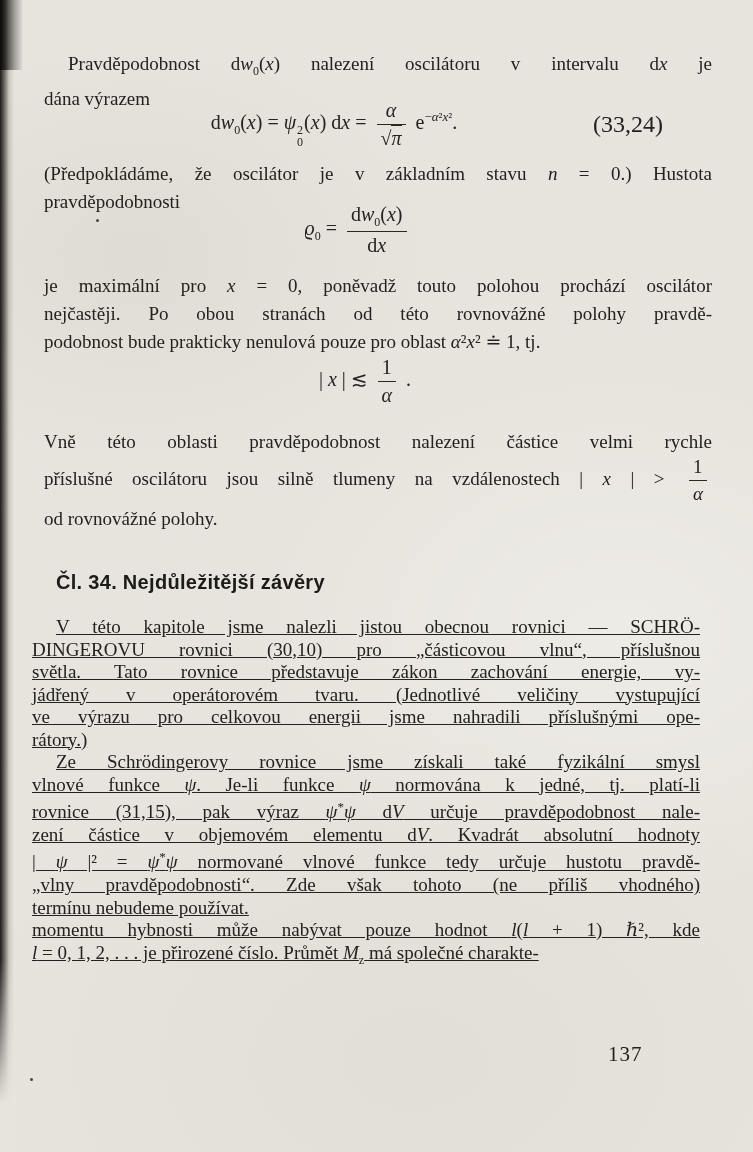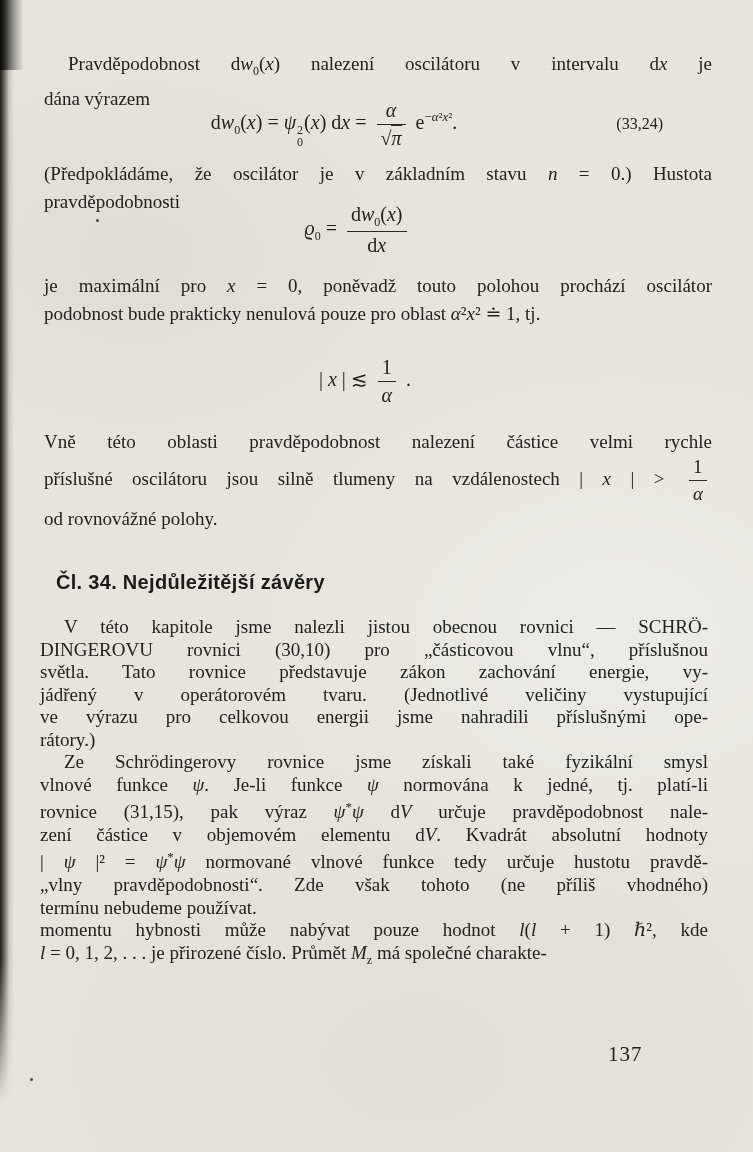--- a/index.html
+++ b/index.html
@@ -29,36 +29,36 @@
   .speck.s1{left:96px;top:219px;width:3px;height:3px;}
   .speck.s2{left:30px;top:1078px;width:3px;height:3px;}
 
   .para{position:absolute;left:44px;width:668px;font-size:19px;line-height:28px;}
   .line{text-align:justify;text-align-last:justify;}
   .line.end{text-align-last:left;}
   .line.ind{text-indent:24px;}
 
   .formula{position:absolute;left:44px;width:668px;display:flex;align-items:center;justify-content:center;font-size:20px;}
   .fbody{display:inline-block;white-space:nowrap;}
-  .eqno{position:absolute;right:49px;top:50%;transform:translateY(-50%);font-size:16px;}
+  .eqno{position:absolute;right:49px;top:50%;transform:translateY(-50%);font-size:24px;}
 
   .frac{display:inline-block;vertical-align:middle;text-align:center;margin:0 5px;line-height:1.15;}
   .frac .num{display:block;padding:0 4px 2px;}
   .frac .den{display:block;border-top:1.5px solid #2a281f;padding:2px 4px 0;}
   .ol{border-top:1.5px solid #2a281f;padding-top:1px;}
   sup{font-size:13px;}
   sub{font-size:12px;}
   .ss{display:inline-flex;flex-direction:column;align-items:flex-start;font-size:12px;line-height:1;vertical-align:-0.45em;margin:0 1px;}
 
   .heading{
     position:absolute;left:56px;top:571px;
     font-family:"Liberation Sans","DejaVu Sans",sans-serif;
     font-weight:bold;font-size:20px;letter-spacing:.3px;color:#1d1b18;
   }
-  .lower{position:absolute;left:40px;top:616px;width:668px;font-size:19px;line-height:22.5px;}
+  .lower{position:absolute;left:32px;top:616px;width:668px;font-size:19px;line-height:22.5px;text-decoration:underline;}
   .pageno{position:absolute;left:608px;top:1042px;font-size:21px;letter-spacing:1px;}
 </style>
 </head>
 <body>
 
 <div class="page">
   <div class="edge"></div>
   <div class="edge-top"></div>
   <div class="edge-fade"></div>
   <div class="speck s1"></div>
@@ -81,20 +81,21 @@
       <div class="line">(Předpokládáme, že oscilátor je v základním stavu <i>n</i> = 0.) Hustota</div>
       <div class="line end">pravděpodobnosti</div>
     </div>
 
   <div class="formula" style="top:202px;height:56px">
     <span class="fbody" style="transform:translateX(-20px)"><i>ϱ</i><sub>0</sub> = <span class="frac"><span class="num">d<i>w</i><sub>0</sub>(<i>x</i>)</span><span class="den">d<i>x</i></span></span></span>
   </div>
 
   <div class="para" style="top:272px">
       <div class="line">je maximální pro <i>x</i> = 0, poněvadž touto polohou prochází oscilátor</div>
+      <div class="line">nejčastěji. Po obou stranách od této rovnovážné polohy pravdě-</div>
       <div class="line end">podobnost bude prakticky nenulová pouze pro oblast <i>α</i>²<i>x</i>² ≐ 1, tj.</div>
     </div>
 
   <div class="formula" style="top:352px;height:58px">
     <span class="fbody" style="transform:translateX(-13px)">| <i>x</i> | ≲ <span class="frac"><span class="num">1</span><span class="den"><i>α</i></span></span> .</span>
   </div>
 
   <div class="para" style="top:428px">
       <div class="line">Vně této oblasti pravděpodobnost nalezení částice velmi rychle</div>
       <div class="line">příslušné oscilátoru jsou silně tlumeny na vzdálenostech | <i>x</i> | &gt; <span class="frac"><span class="num">1</span><span class="den"><i>α</i></span></span></div>

